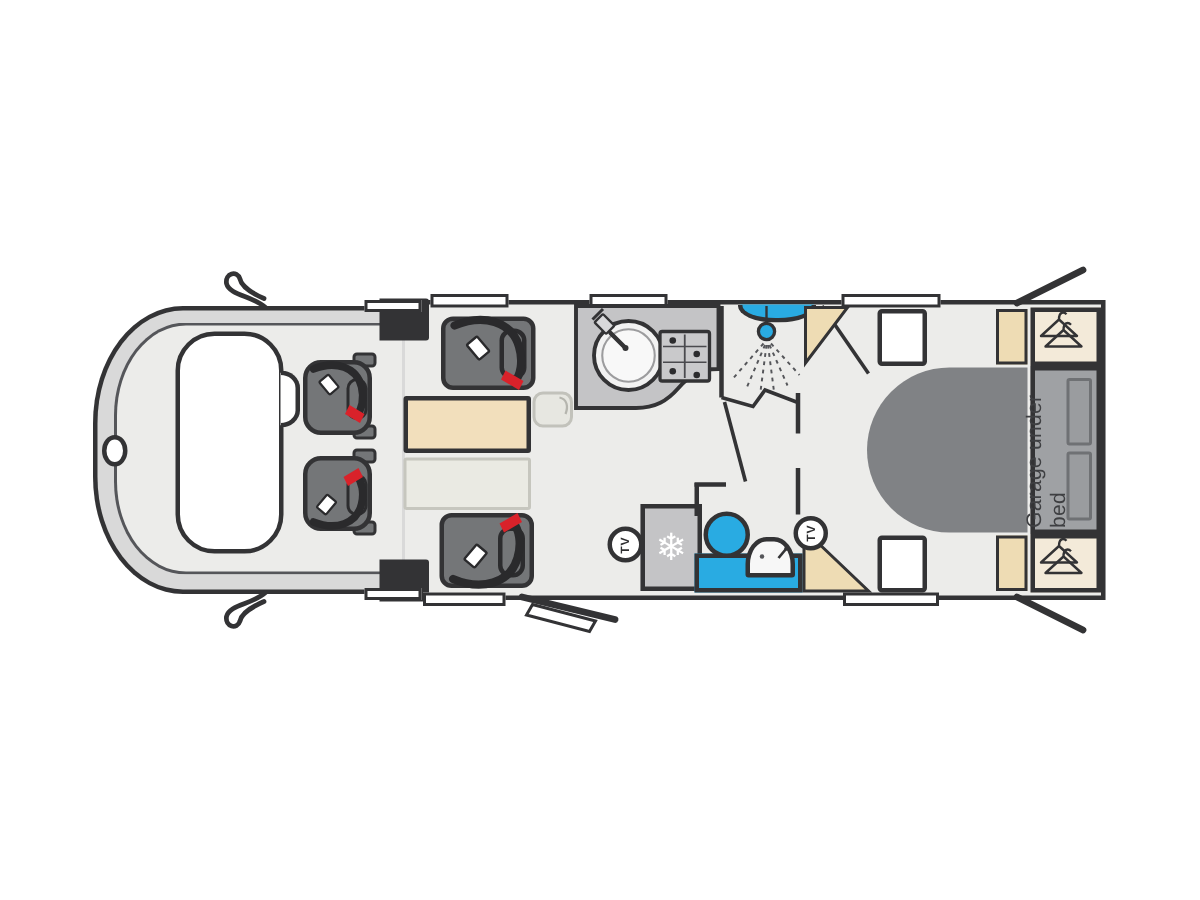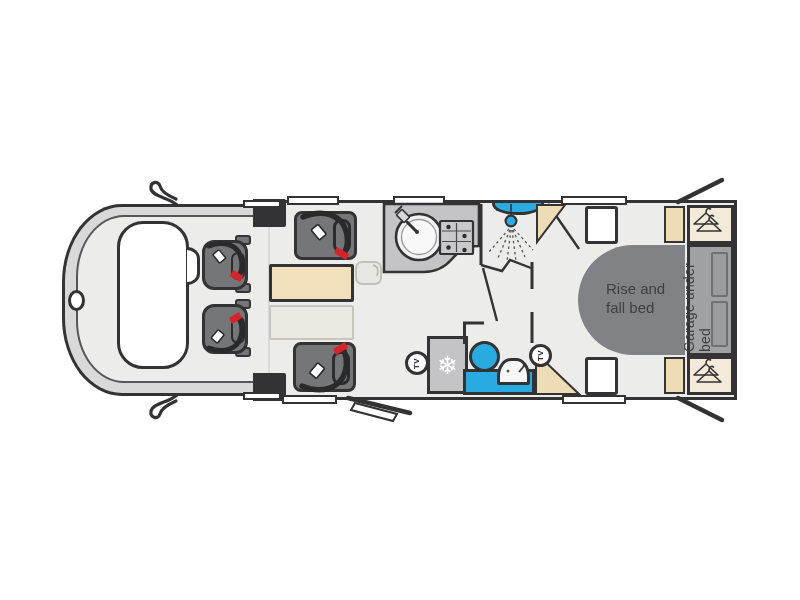--- a/index.html
+++ b/index.html
@@ -251,19 +251,15 @@
     </g>
     <path d="M373 265 C378 266 379 271 377 276" stroke="#b5b5ae" stroke-width="1.5" fill="none"></path>
   </svg>
 
   <div id="tv-front" class="tv-point">
     <span>TV</span>
   </div>
   <div id="tv-rear" class="tv-point">
     <span>TV</span>
   </div>
-  <div id="bed-label">
-    <div>Rise and</div>
-    <div>fall bed</div>
-  </div>
   <div id="garage-label">Garage under bed</div>
 
 </div>
 
 </body></html>

